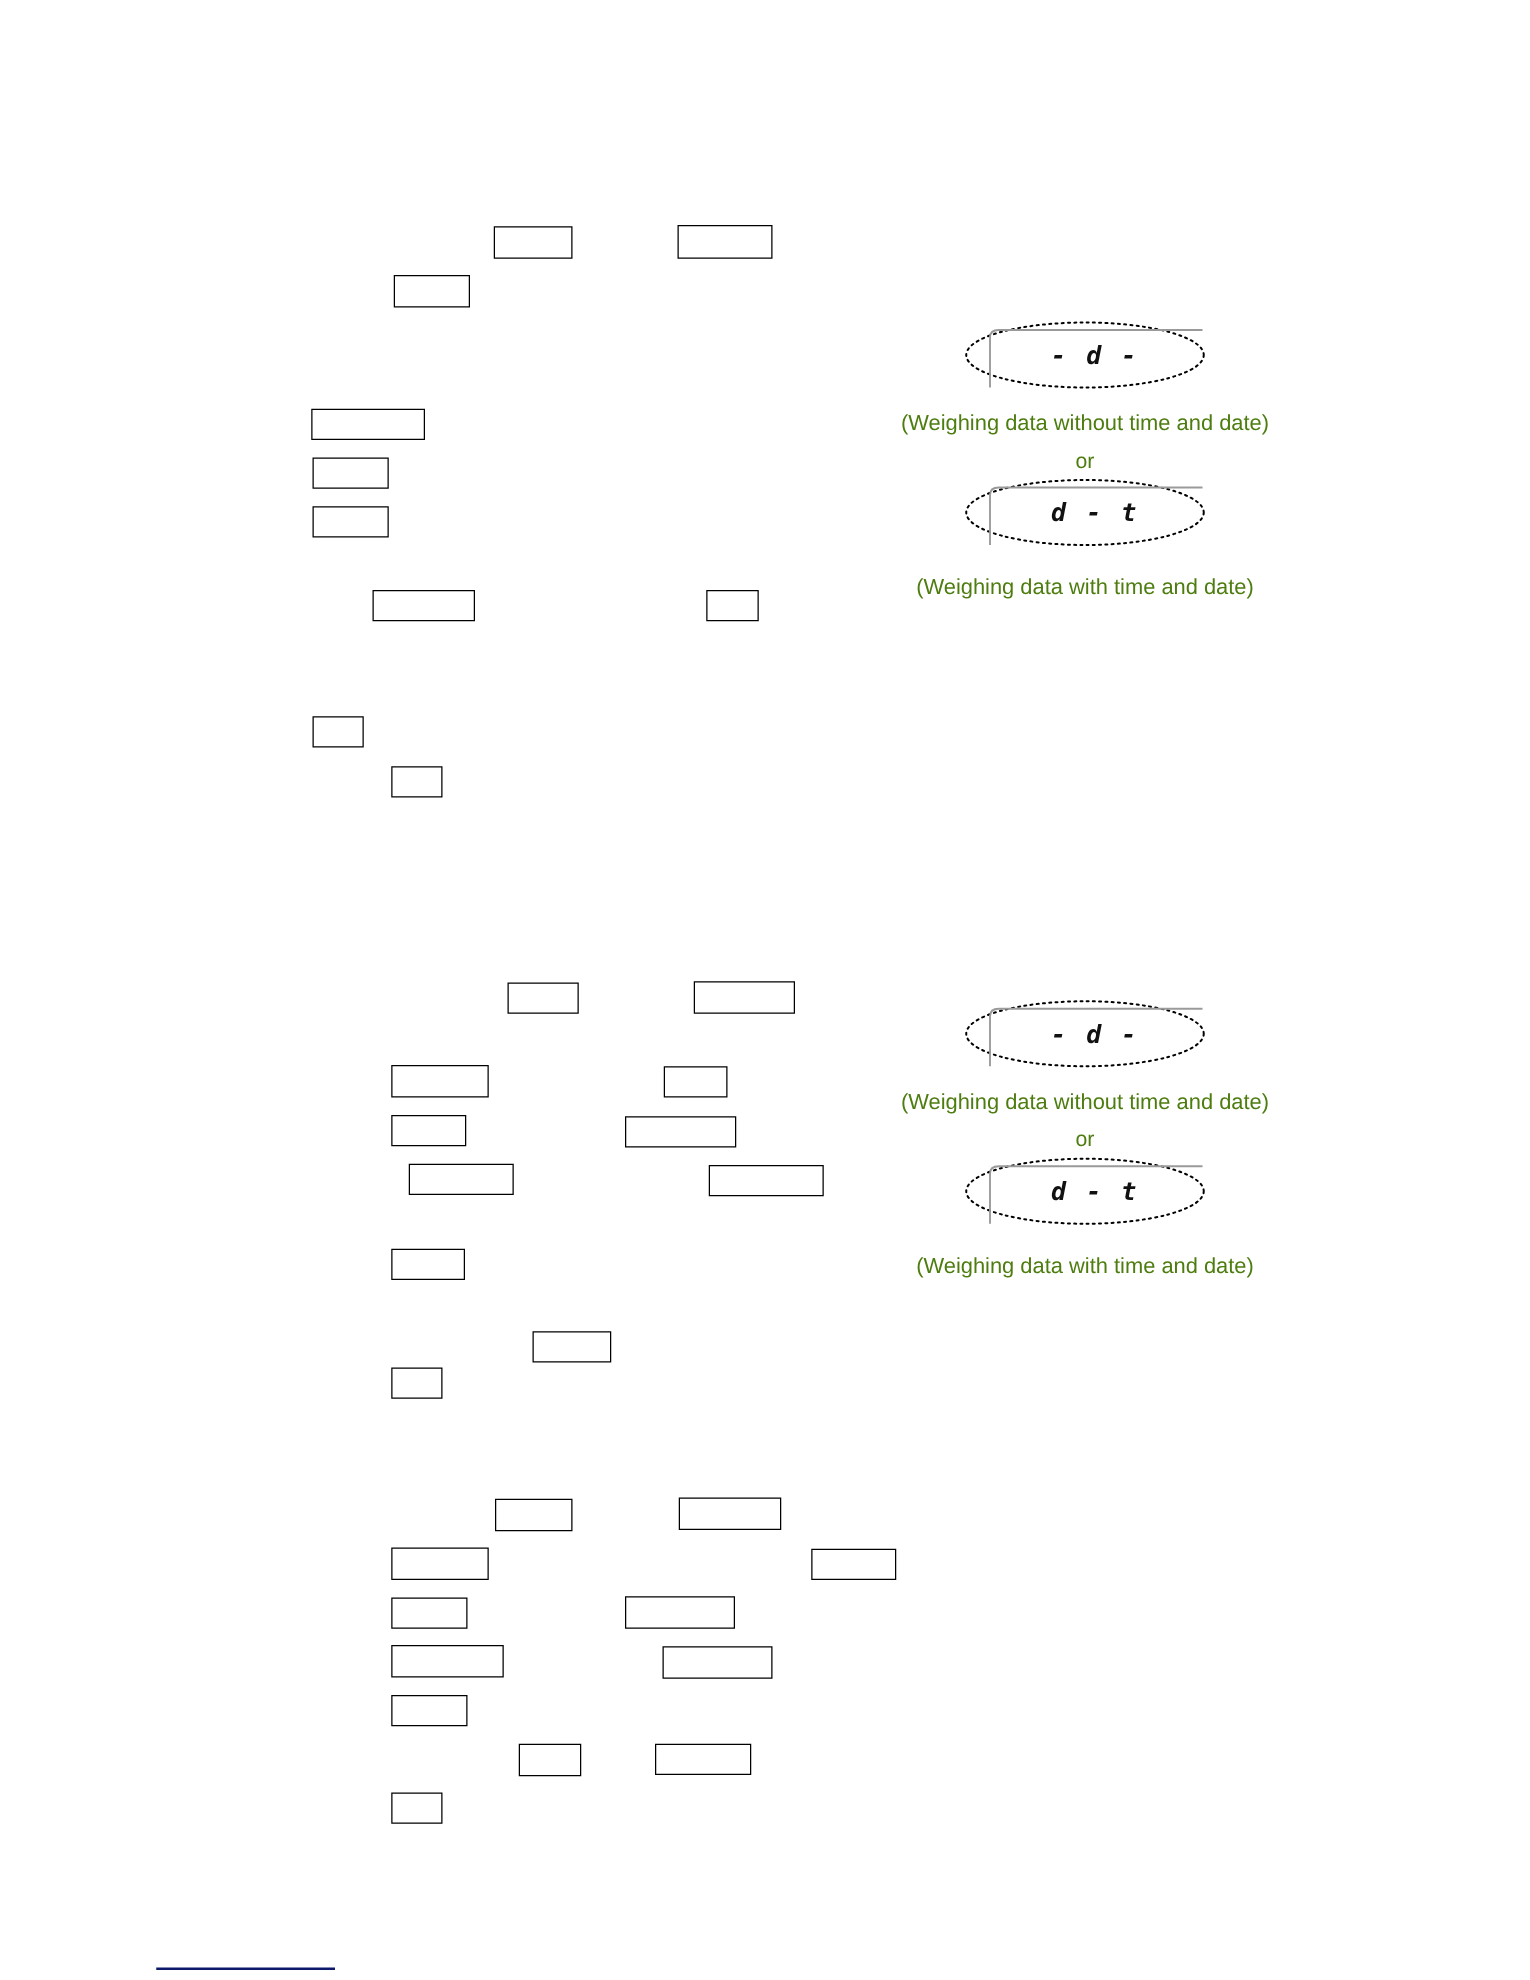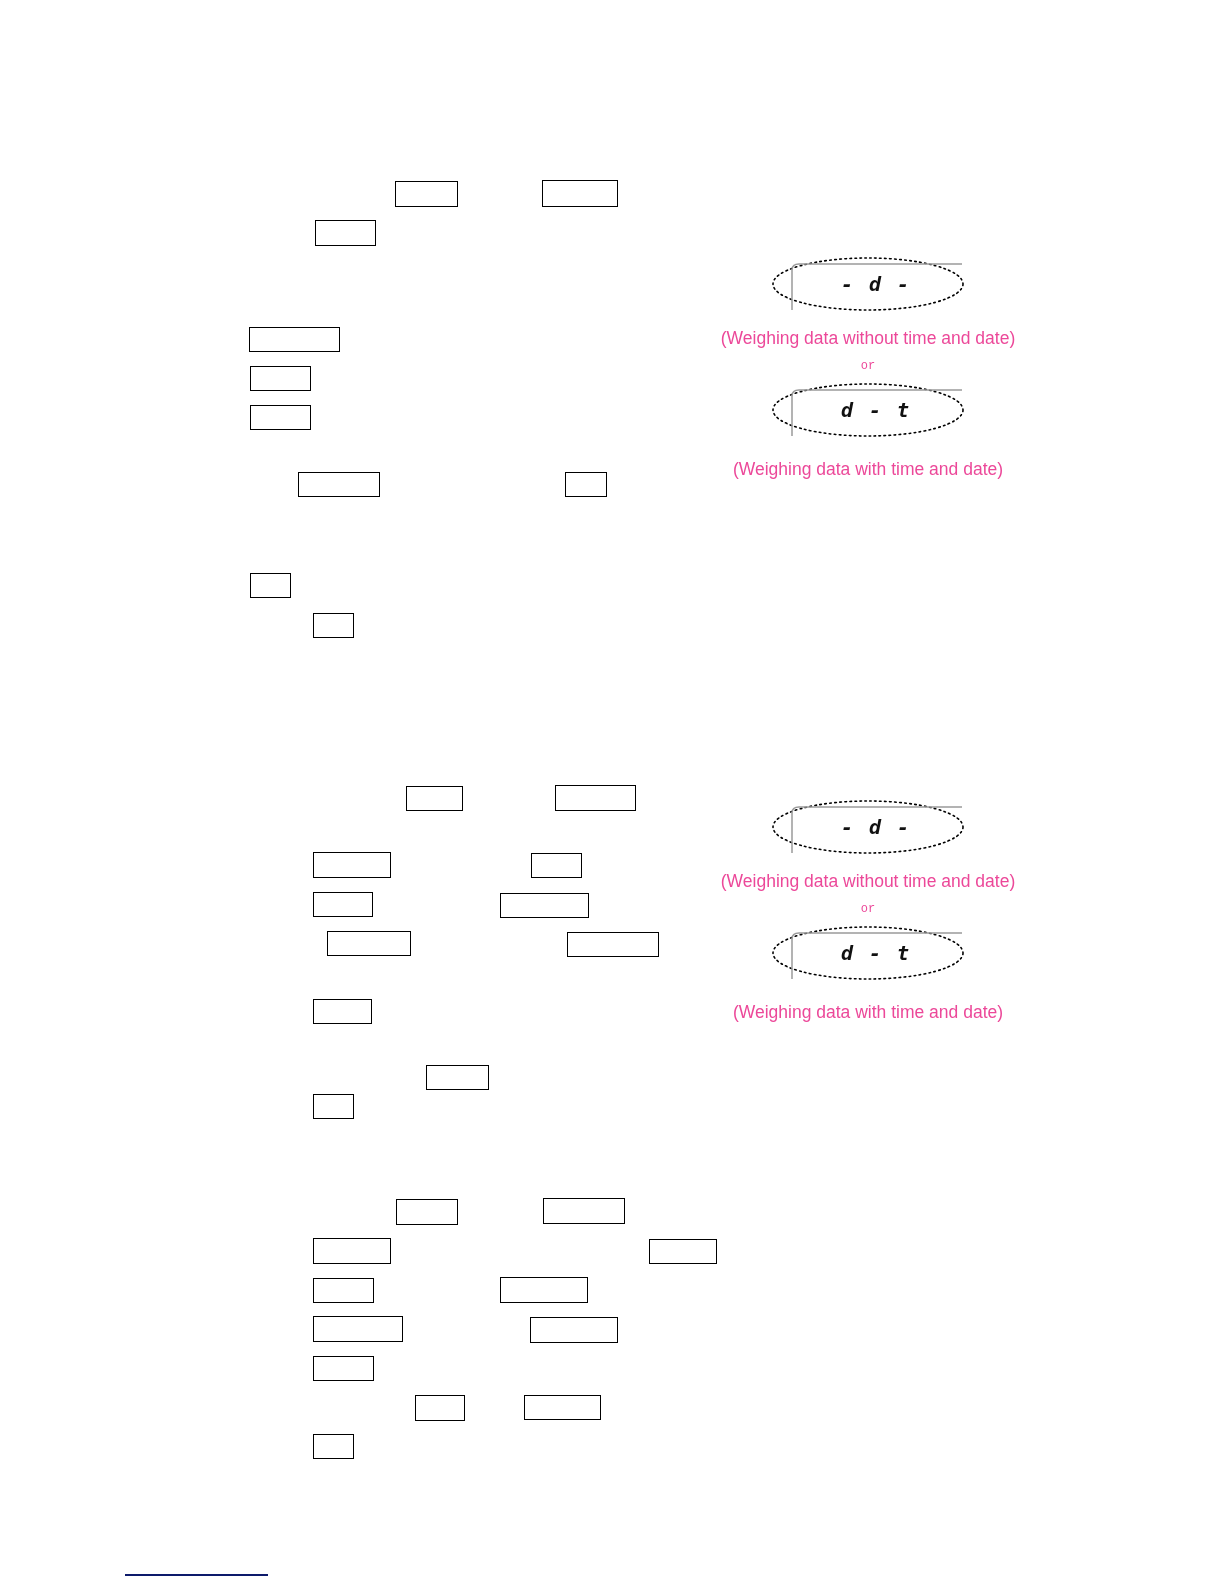--- a/index.html
+++ b/index.html
@@ -60,27 +60,26 @@
     color: #111111;
     padding-left: 16px;
     box-sizing: border-box;
     font-style: italic;
   }
 
   .caption {
     position: absolute;
     font-family: "Liberation Sans", sans-serif;
     font-size: 17.5px;
-    color: #ec4899;
+    color: #4d7c0f;
     white-space: nowrap;
     text-align: center;
   }
   .caption.or {
-    font-size: 12px;
-    font-family: Liberation Mono, monospace;
+    font-size: 17px;
   }
 
   .footer-rule {
     position: absolute;
     background: #0d1a6b;
     height: 2px;
   }
 </style>
 </head>
 <body>

